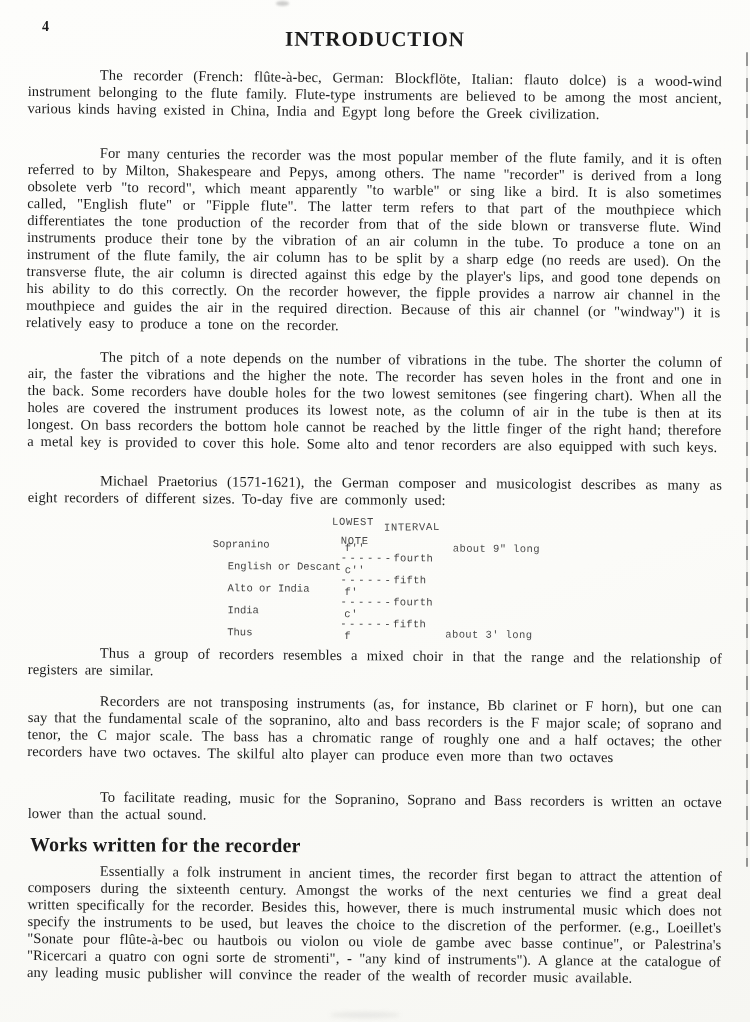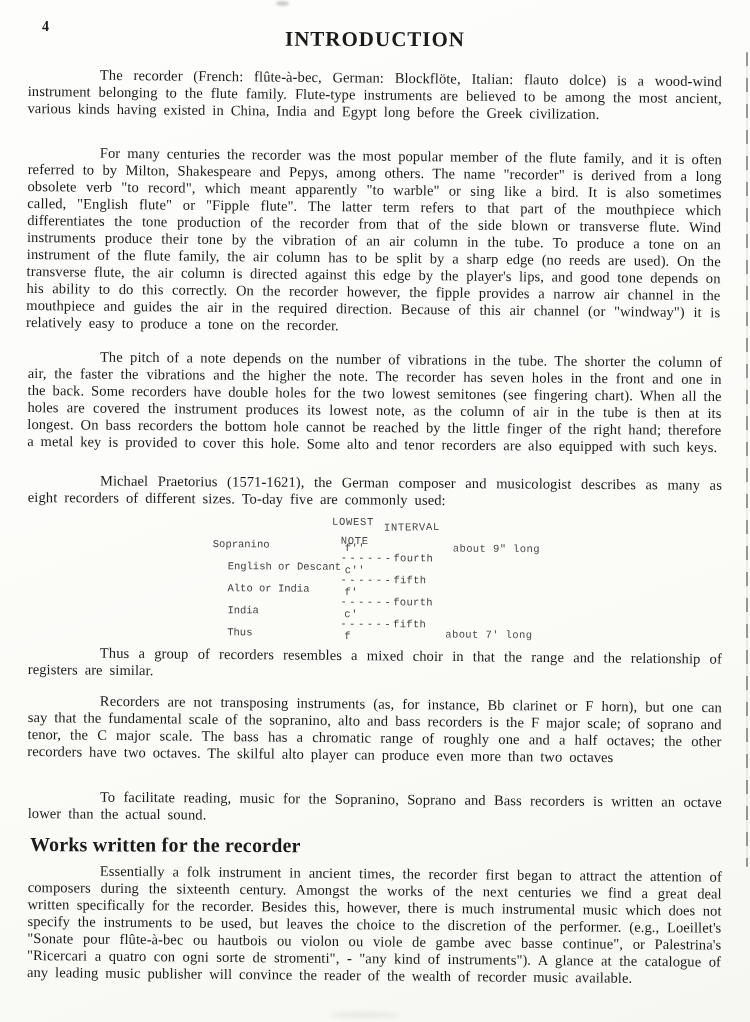--- a/index.html
+++ b/index.html
@@ -100,21 +100,21 @@
 
     <div class="rt" style="left:141px;top:83px"><span class="dash">------</span><span class="iword">fourth</span></div>
 
     <div class="rt" style="left:28px;top:92px">India</div>
     <div class="rt note" style="left:145px;top:95px">c'</div>
 
     <div class="rt" style="left:141px;top:105px"><span class="dash">------</span><span class="iword">fifth</span></div>
 
     <div class="rt" style="left:28px;top:114px">Thus</div>
     <div class="rt note" style="left:145px;top:117px">f</div>
-    <div class="rt annot" style="left:246px;top:115px">about 7' long</div>
+    <div class="rt annot" style="left:246px;top:115px">about 3' long</div>
   </div>
 
   <p class="para" style="top:644px;transform:rotate(0.55deg)">Thus a group of recorders resembles a mixed choir in that the range and the relationship of registers are similar.</p>
 
   <p class="para" style="top:692px;transform:rotate(0.6deg)">Recorders are not transposing instruments (as, for instance, Bb clarinet or F horn), but one can say that the fundamental scale of the sopranino, alto and bass recorders is the F major scale; of soprano and tenor, the C major scale.  The bass has a chromatic range of roughly one and a half octaves;  the other recorders have two octaves.  The skilful alto player can produce even more than two octaves</p>
 
   <p class="para" style="top:788px;transform:rotate(0.5deg)">To facilitate reading, music for the Sopranino, Soprano and Bass  recorders is written an octave lower than the actual sound.</p>
 
   <h2 class="heading">Works written for the recorder</h2>
 

